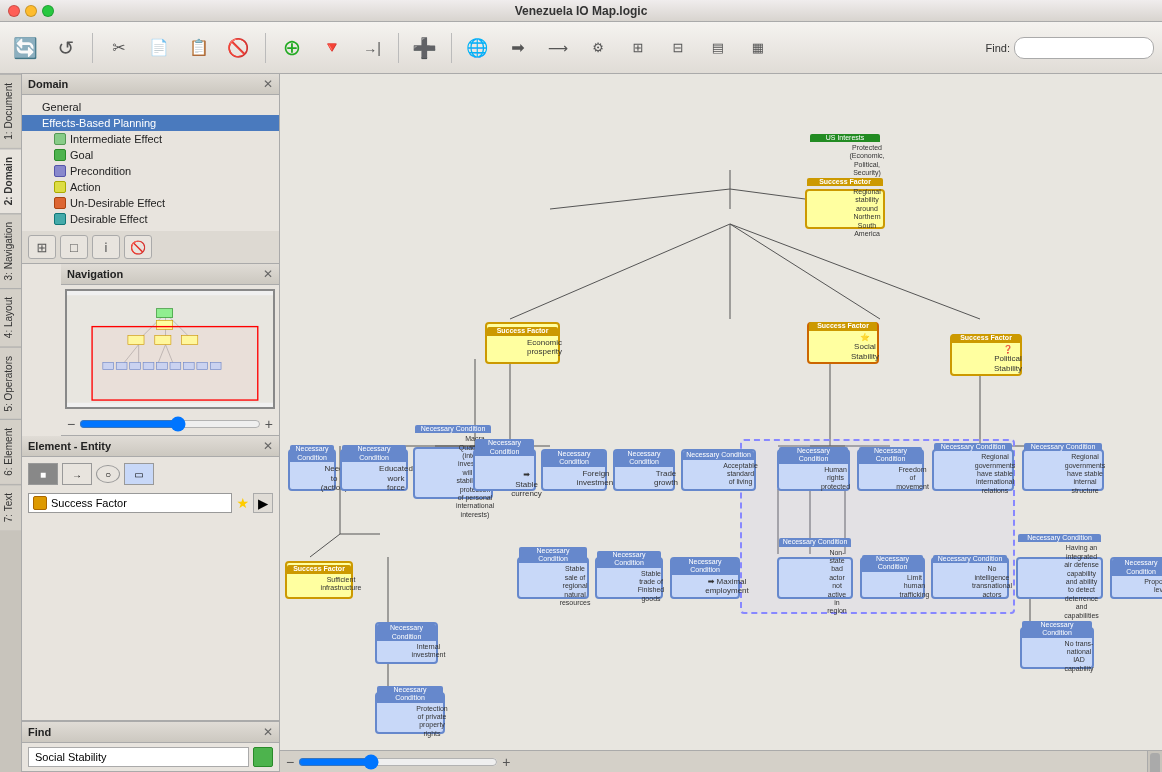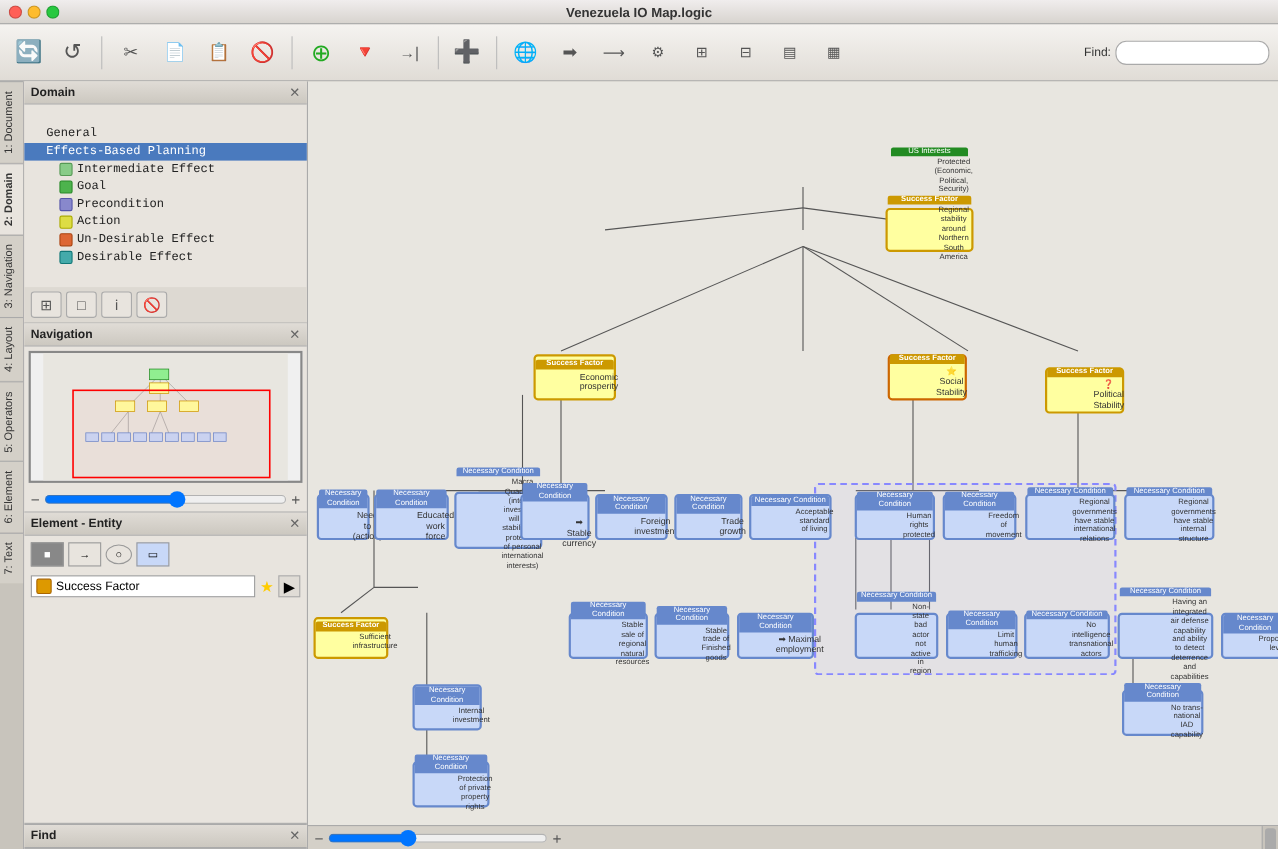--- a/index.html
+++ b/index.html
@@ -97,21 +97,21 @@
     .panel-header {
       display: flex; align-items: center; justify-content: space-between;
       padding: 3px 6px;
       background: linear-gradient(to bottom, #e0dcd6, #ccc8c0);
       border-bottom: 1px solid #aaa;
       font-weight: bold; font-size: 11px; color: #222;
     }
     .panel-header-close { cursor: pointer; font-size: 12px; color: #666; background: none; border: none; }
     
     
-    .domain-tree { padding: 19px 0; font-family: Liberation Mono, monospace; }
+    .domain-tree { padding: 4px 0; }
     .domain-item {
       display: flex; align-items: center; gap: 4px;
       padding: 2px 8px;
       cursor: pointer; font-size: 11px; color: #222;
     }
     .domain-item.selected { background: #4a7abe; color: white; }
     .domain-item.child { padding-left: 20px; }
     .domain-item .dot { width: 12px; height: 12px; border-radius: 2px; display: inline-block; flex-shrink: 0; }
     .dot-green { background: #4db34d; border: 1px solid #2a8a2a; }
     .dot-light-green { background: #88cc88; border: 1px solid #559955; }
@@ -130,21 +130,21 @@
       width: 28px; height: 24px;
       background: #e8e4de;
       border: 1px solid #aaa;
       border-radius: 3px;
       cursor: pointer;
       display: flex; align-items: center; justify-content: center;
       font-size: 13px; color: #555;
     }
     
     
-    .nav-panel { flex-shrink: 0; }
+    .nav-panel { flex-shrink: 0; margin-left: 39px; }
     .nav-preview {
       margin: 4px;
       border: 2px solid #888;
       background: #f0f0f0;
       position: relative;
       overflow: hidden;
       height: 120px;
     }
     .nav-zoom-bar {
       display: flex; align-items: center; gap: 4px;
@@ -439,20 +439,24 @@
         <span class="star-icon">★</span>
         <button class="arrow-btn">▶</button>
       </div>
     </div>
 
     <div class="text-panel panel-section">
       <div class="panel-header">
         <span>Find</span>
         <button class="panel-header-close">✕</button>
       </div>
+      <div class="text-input-row">
+        <input type="text" class="text-input" value="Social Stability" style="">
+        <div class="color-dot"></div>
+      </div>
     </div>
 
   </div>
 
   <div class="canvas-area">
 
     <svg class="canvas-svg" viewBox="0 0 882 698">
 
       <line x1="450" y1="96" x2="450" y2="115" stroke="#555" stroke-width="1"></line>
       <line x1="450" y1="115" x2="270" y2="135" stroke="#555" stroke-width="1"></line>

